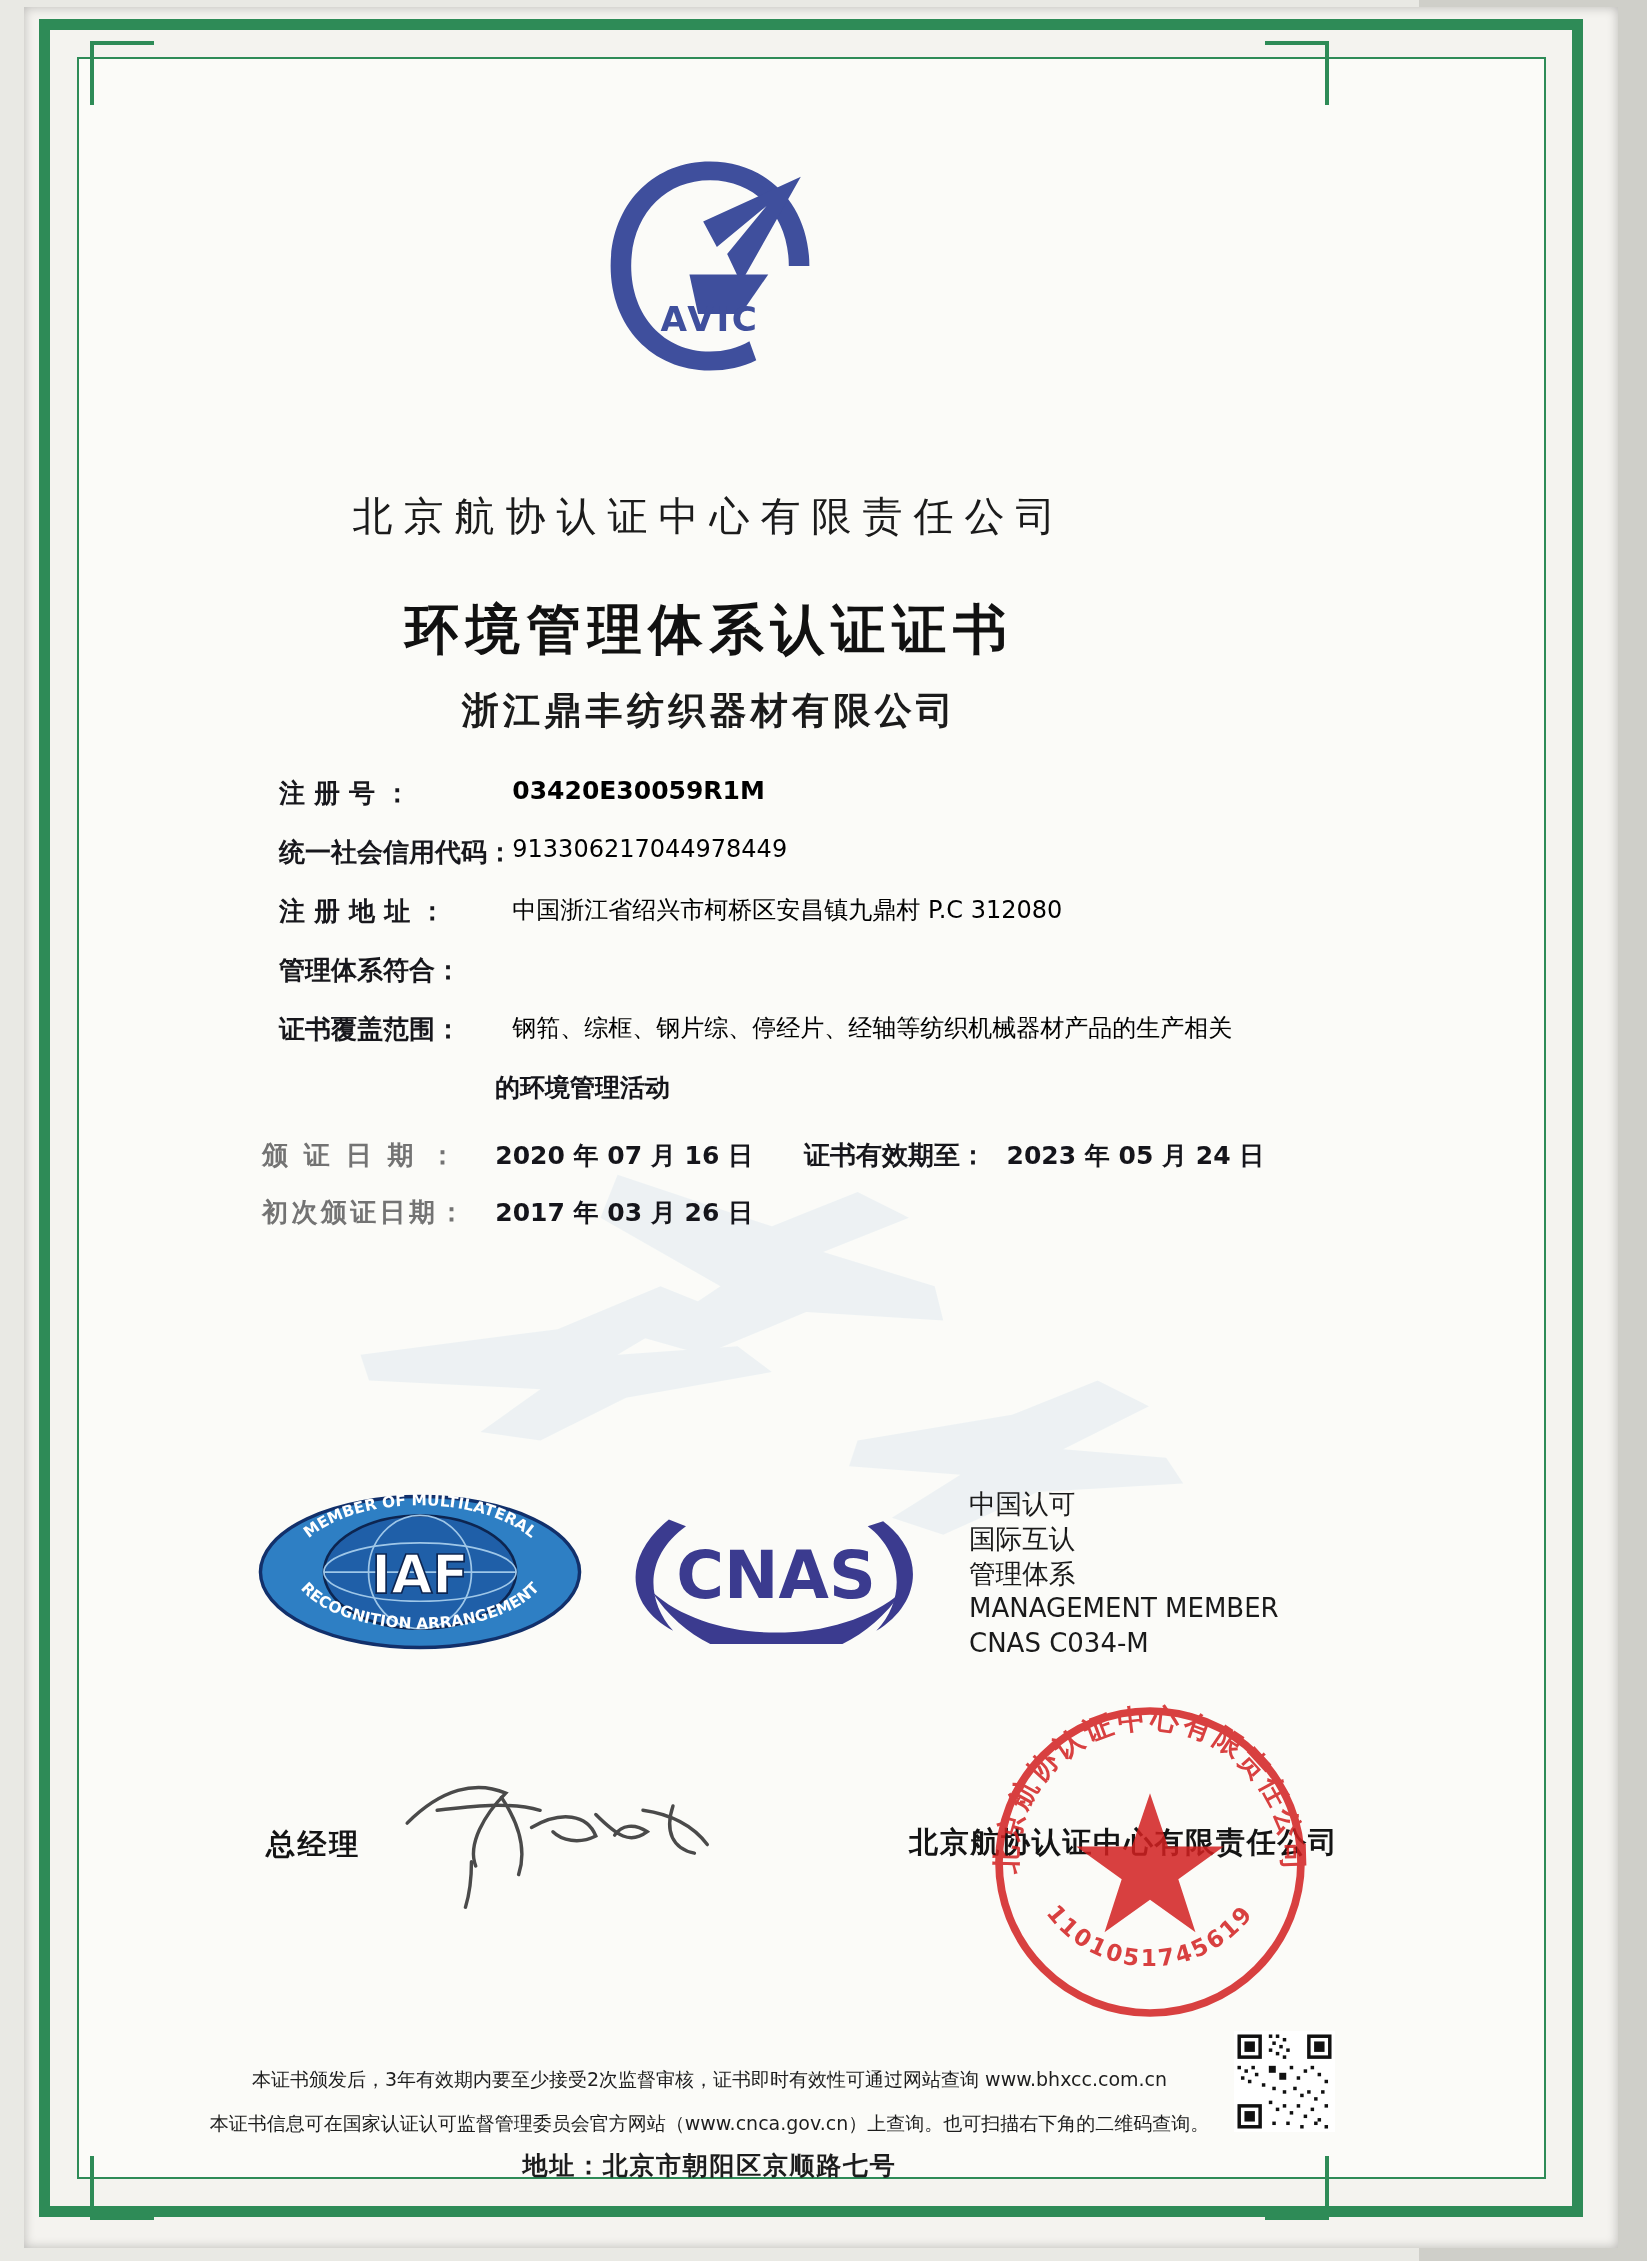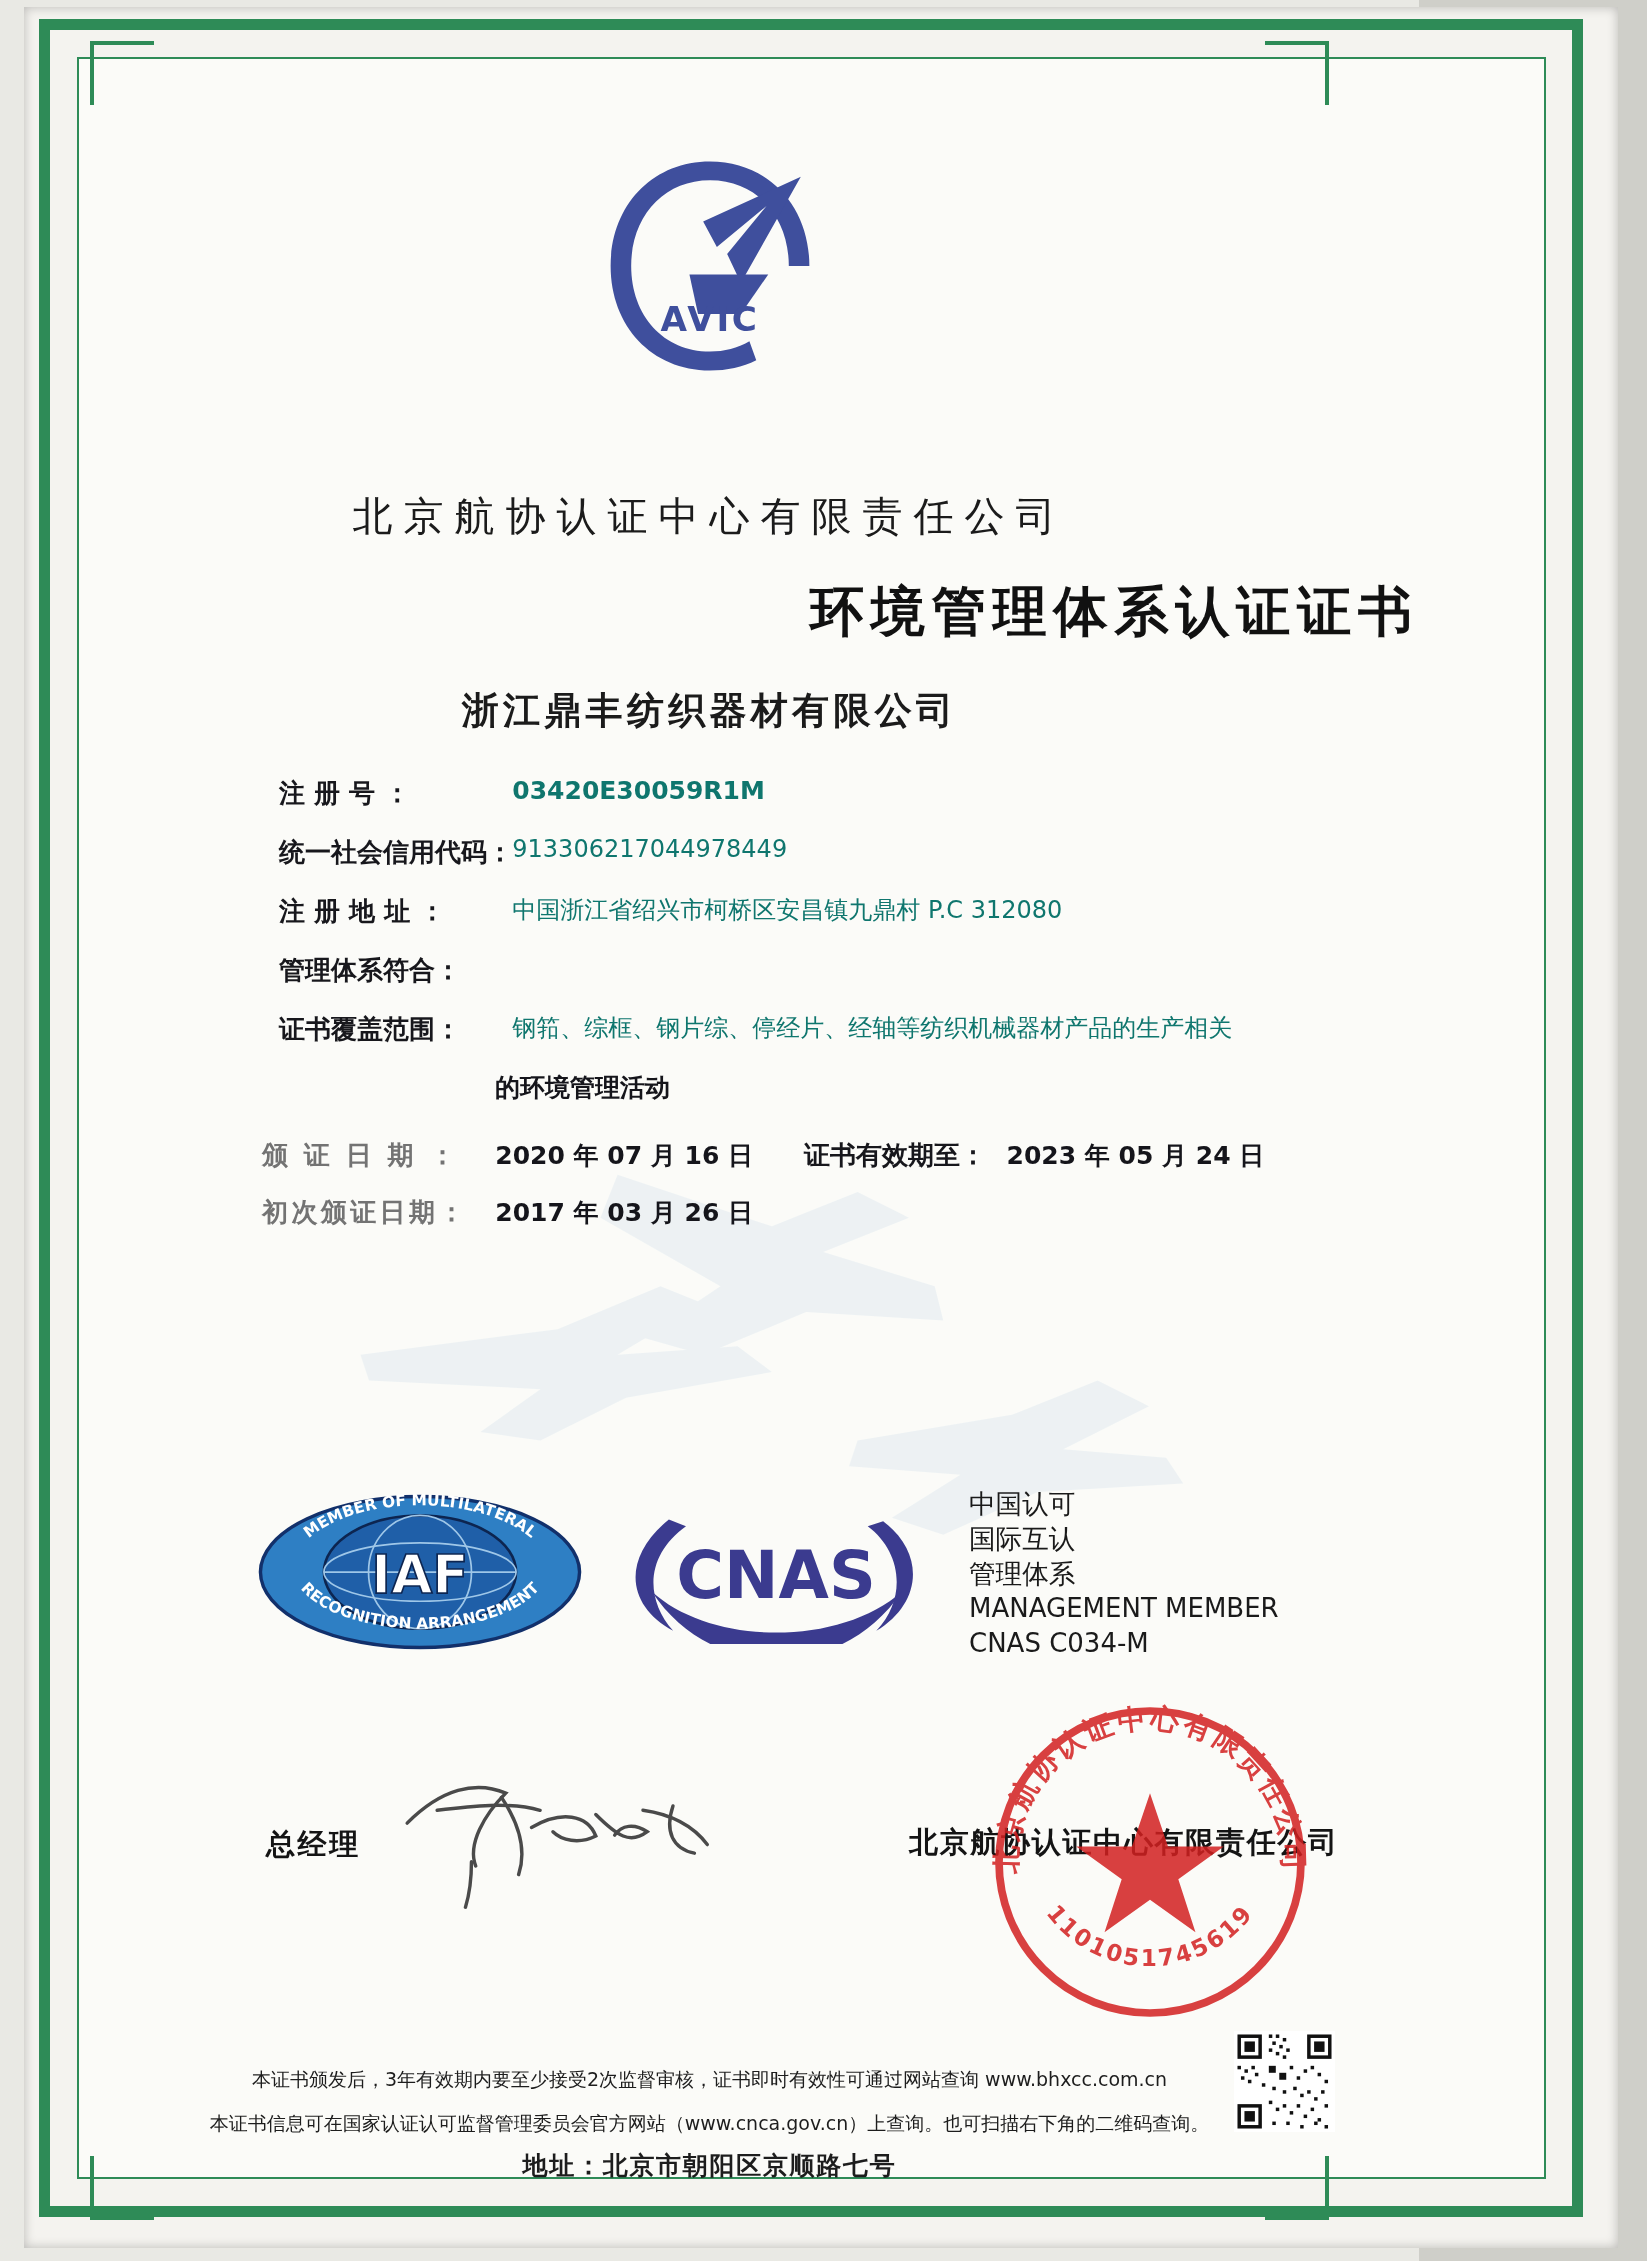--- a/index.html
+++ b/index.html
@@ -55,41 +55,41 @@
   }
 
   .org-name{
     position:absolute;top:489px;left:0;width:100%;
     text-align:center;
     font-family:"DejaVu Sans", sans-serif;
     font-size:40px;letter-spacing:11px;color:#1b1b1b;
     font-weight:500;
   }
   .cert-title{
-    position:absolute;top:576px;left:0;width:100%;
-    text-align:right;
+    position:absolute;top:594px;left:0;width:100%;
+    text-align:center;
     font-size:54px;letter-spacing:6.9px;font-weight:bold;color:#111;
   }
   .company{
     position:absolute;top:686px;left:0;width:100%;
     text-align:center;
     font-size:37px;letter-spacing:4.3px;font-weight:bold;color:#1b1b1b;
   }
 
   .fields{
     position:absolute;left:262px;top:776px;width:1132px;
   }
   .row{display:flex;align-items:flex-start;margin-bottom:24px;margin-left:17px;}
   .lbl{
     width:223px;flex:0 0 223px;
     font-size:26px;color:#17171c;font-weight:600;
     white-space:nowrap;
   }
   .val{
-    font-size:25px;color:#0f766e;padding-left:10.3px;
+    font-size:25px;color:#000000;padding-left:10.3px;
     font-weight:600;
   }
   .val.thin{font-weight:500;font-size:24px;}
   .scope-line2{
     font-size:25px;color:#15151b;
     margin:10.3px 0 0 233px;font-weight:600;
   }
   .date-row{display:flex;align-items:center;margin-bottom:22px;}
   .date-lbl{width:223px;flex:0 0 223px;font-size:26px;font-weight:600;color:#737373;letter-spacing:3.4px;}
   .date-val{font-size:25px;font-weight:600;color:#15151b;padding-left:10.3px;}

